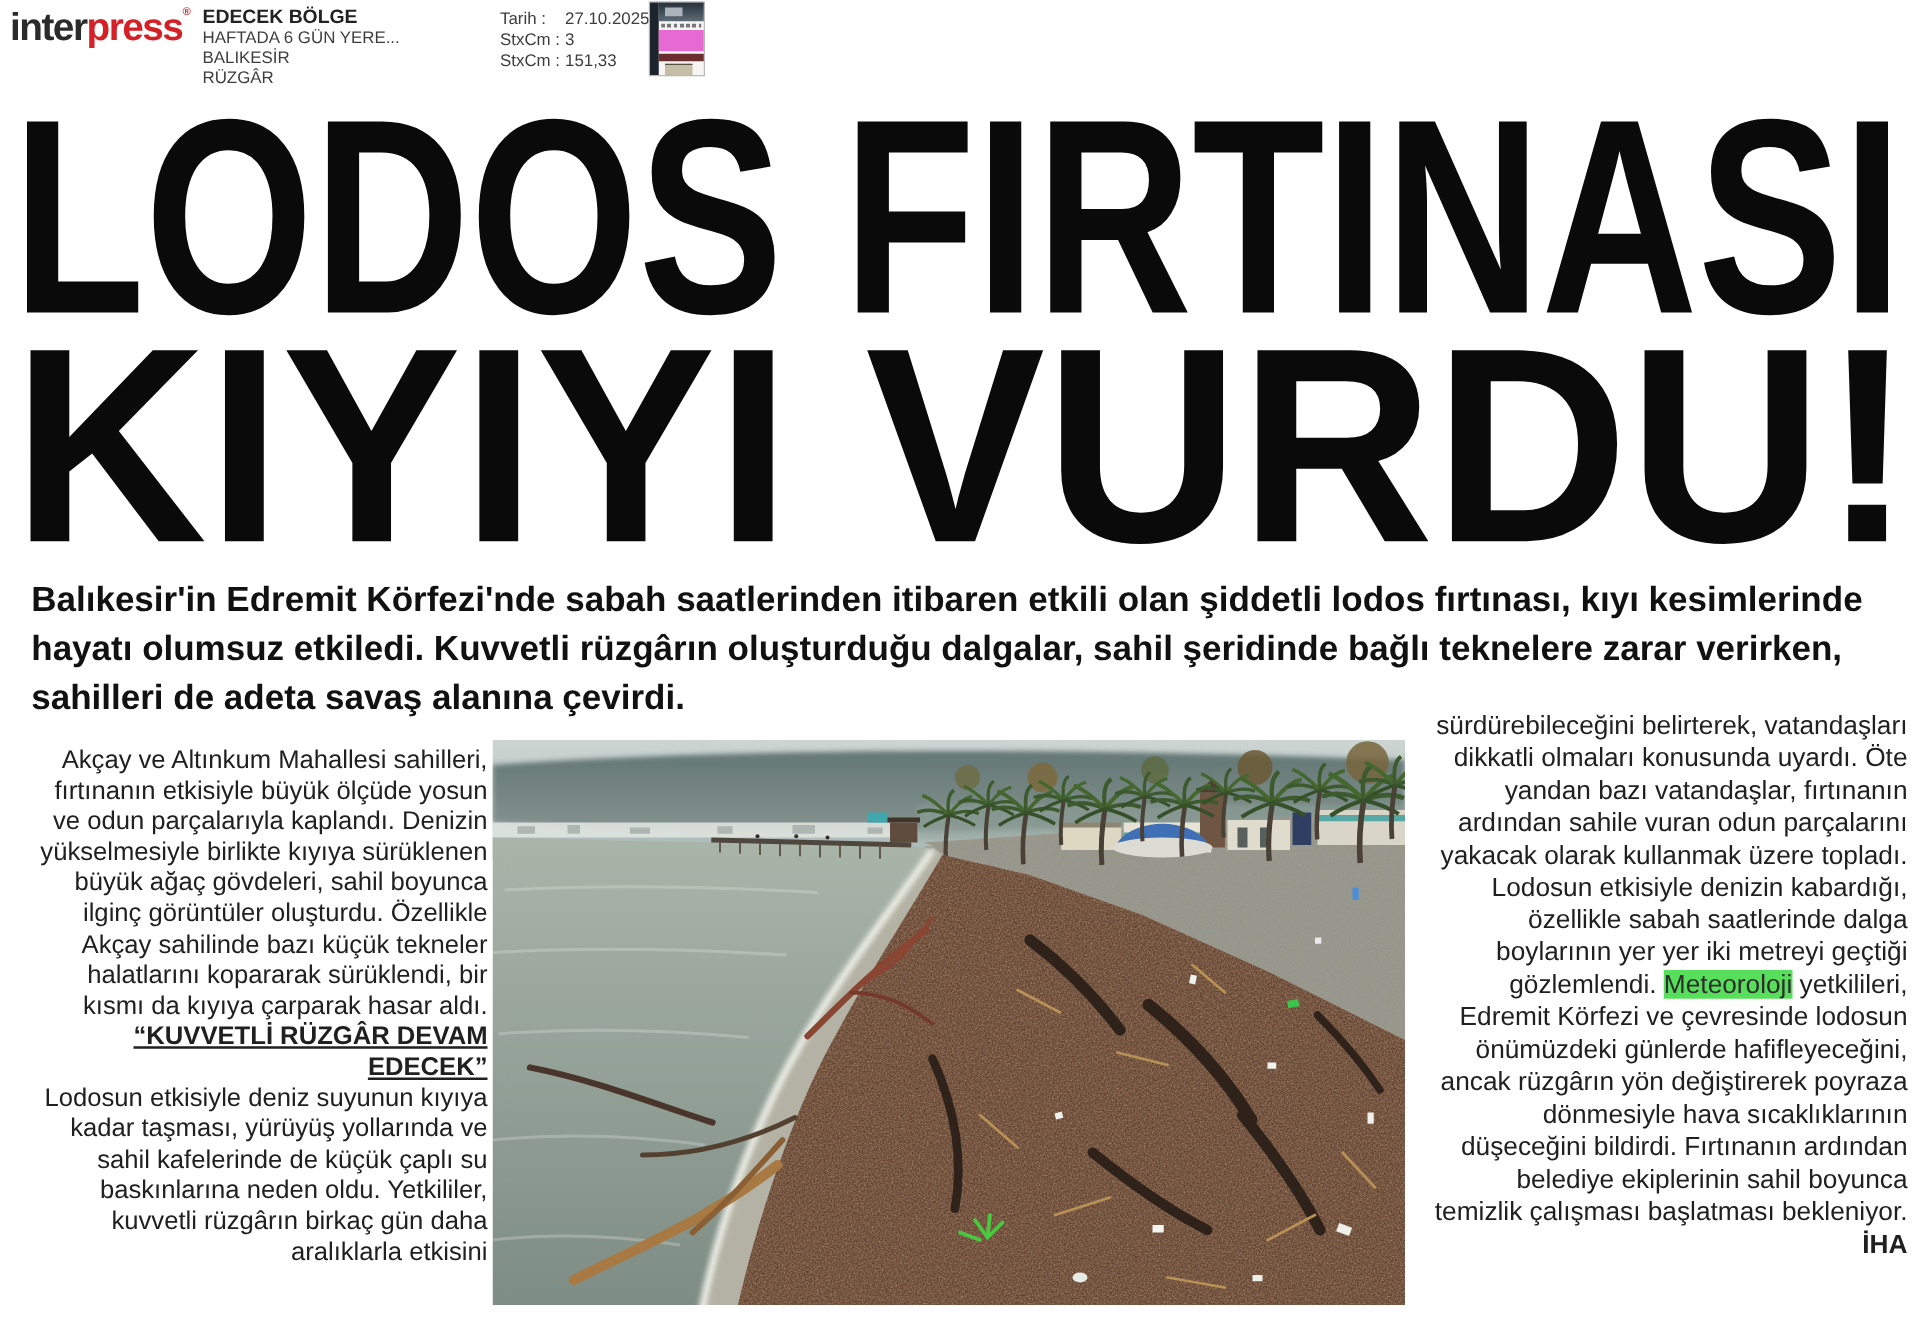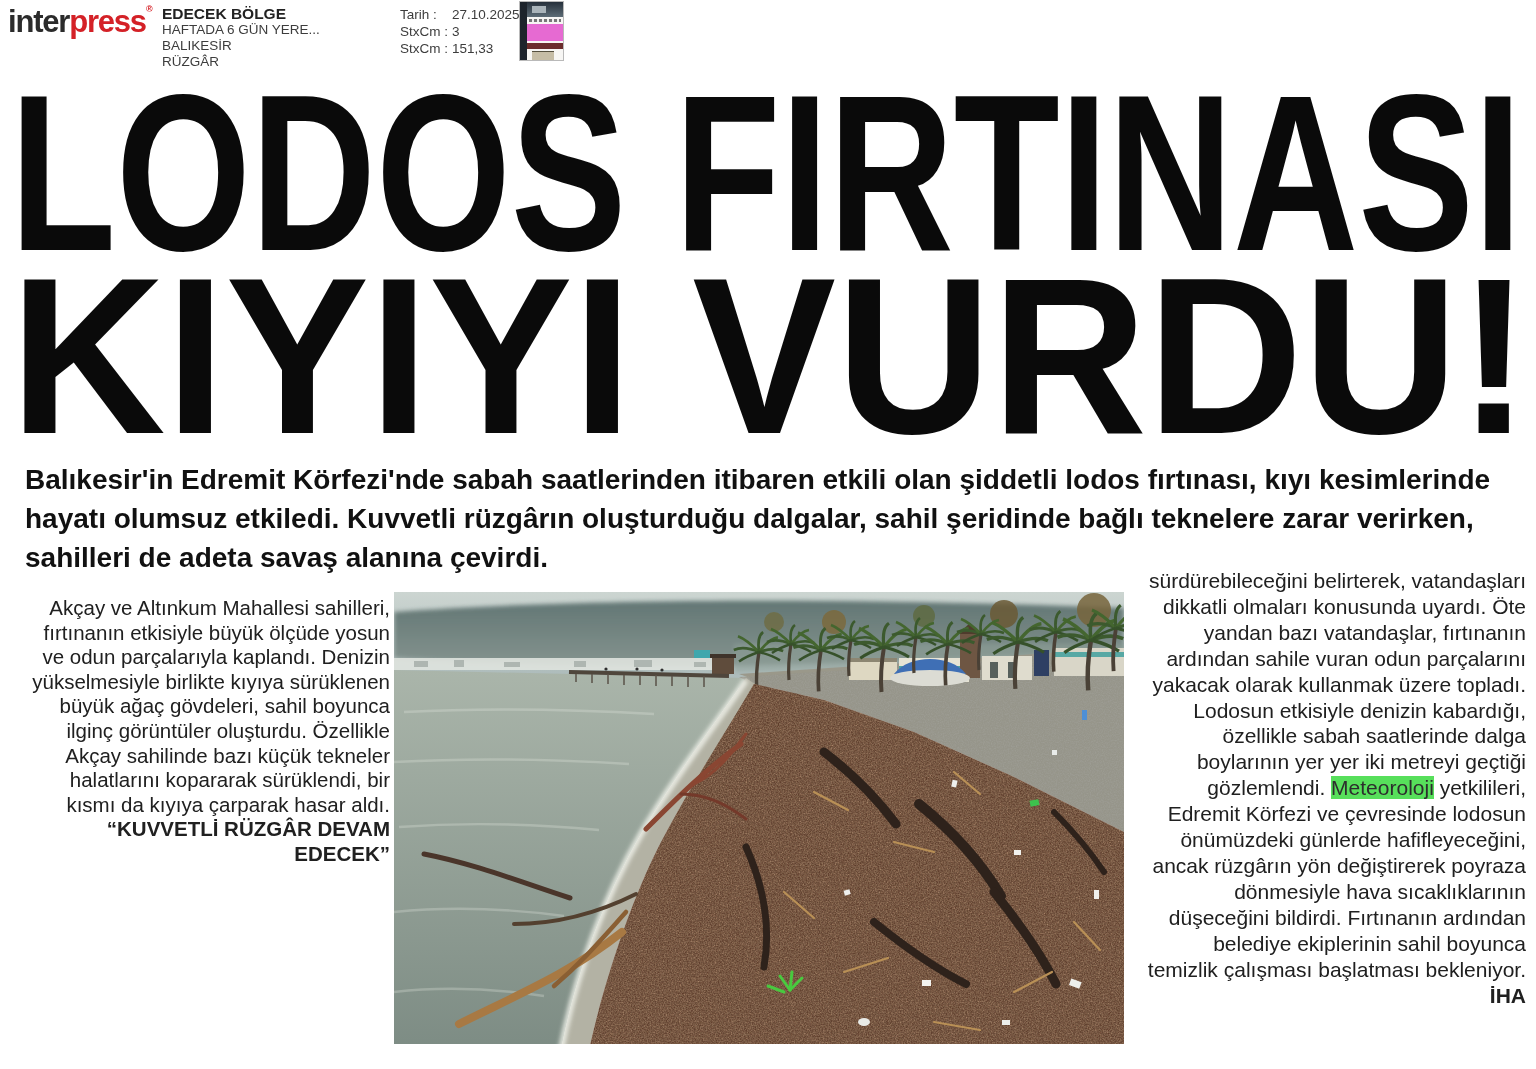--- a/index.html
+++ b/index.html
@@ -32,21 +32,21 @@
   .headline-svg text{font-family:"Liberation Sans", sans-serif;font-weight:bold;fill:#0a0a0a;}
 
   
   .lede{position:absolute;left:25px;top:460px;width:1488px;font-size:28px;font-weight:bold;
         line-height:39px;color:#111;}
 
   
   .col{position:absolute;font-size:20.5px;line-height:24.6px;color:#202020;text-align:right;}
   .col-left{left:22px;top:596px;width:368px;}
   .col-right{left:1140px;top:568px;width:386px;font-size:21px;line-height:25.9px;}
-  .subhead{font-weight:bold;}
+  .subhead{font-weight:bold;text-decoration:underline;}
   .hl{background:#57df5b;color:#2d2d2d;}
   .agency{font-weight:bold;}
   .col p{margin:0;}
 
   
   .photo{position:absolute;left:394px;top:592px;width:730px;height:458px;}
 </style>
 </head>
 <body>
 
@@ -92,20 +92,21 @@
   <svg class="headline-svg" width="1536" height="360" viewBox="0 0 1536 360">
     <text x="10" y="162" font-size="222" textLength="1512" lengthAdjust="spacingAndGlyphs">LODOS FIRTINASI</text>
     <text x="10" y="345" font-size="222" textLength="1520" lengthAdjust="spacingAndGlyphs">KIYIYI VURDU!</text>
   </svg>
 
   <div class="lede">Balıkesir'in Edremit Körfezi'nde sabah saatlerinden itibaren etkili olan şiddetli lodos fırtınası, kıyı kesimlerinde hayatı olumsuz etkiledi. Kuvvetli rüzgârın oluşturduğu dalgalar, sahil şeridinde bağlı teknelere zarar verirken, sahilleri de adeta savaş alanına çevirdi.</div>
 
   <div class="col col-left">
     <p>Akçay ve Altınkum Mahallesi sahilleri, fırtınanın etkisiyle büyük ölçüde yosun ve odun parçalarıyla kaplandı. Denizin yükselmesiyle birlikte kıyıya sürüklenen büyük ağaç gövdeleri, sahil boyunca ilginç görüntüler oluşturdu. Özellikle Akçay sahilinde bazı küçük tekneler halatlarını kopararak sürüklendi, bir kısmı da kıyıya çarparak hasar aldı.</p>
     <p class="subhead">“KUVVETLİ RÜZGÂR DEVAM EDECEK”</p>
+    <p>Lodosun etkisiyle deniz suyunun kıyıya kadar taşması, yürüyüş yollarında ve sahil kafelerinde de küçük çaplı su baskınlarına neden oldu. Yetkililer, kuvvetli rüzgârın birkaç gün daha aralıklarla etkisini</p>
   </div>
 
   <svg class="photo" viewBox="0 0 730 458" role="img">
     <defs>
       <linearGradient id="skyG" x1="0" y1="0" x2="0" y2="1">
         <stop offset="0" stop-color="#ccd5d1"></stop>
           <stop offset="1" stop-color="#a9b8b8"></stop>
       </linearGradient>
       <linearGradient id="cloudG" x1="0" y1="0" x2="0" y2="1">
         <stop offset="0" stop-color="#5e7270"></stop>

